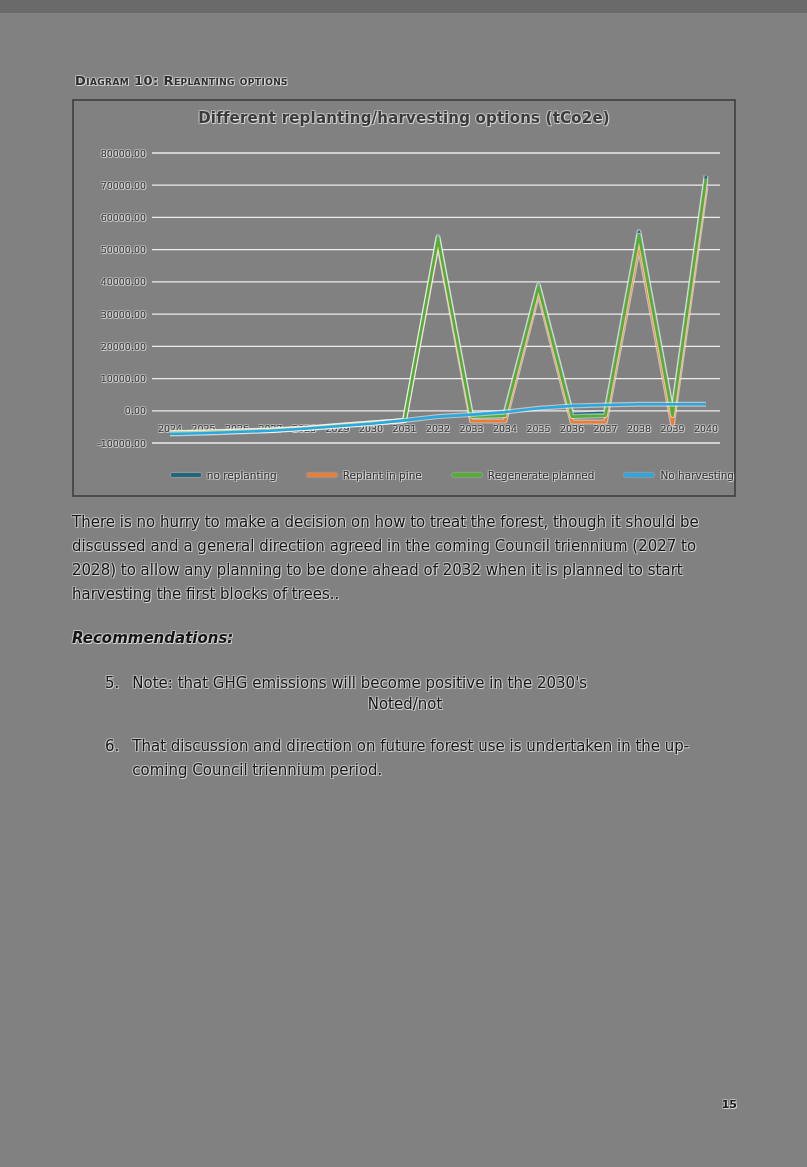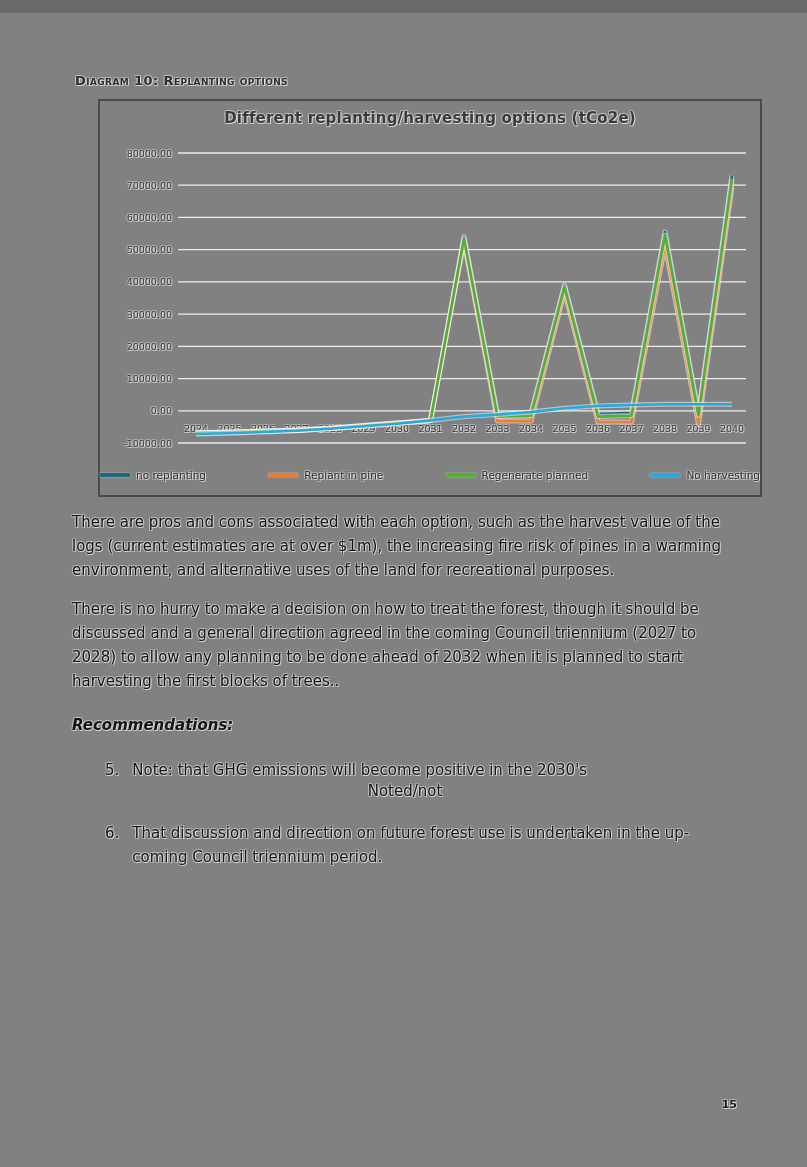--- a/index.html
+++ b/index.html
@@ -13,33 +13,33 @@
   }
   .top-strip{position:absolute;left:0;top:0;width:807px;height:13px;background:#6a6a6a;}
   .caption{
     position:absolute;left:75px;top:73px;
     font-size:13px;font-weight:600;letter-spacing:.4px;
     font-variant:small-caps;color:#2e2e2e;
   }
   .chart-box{
     position:absolute;left:72px;top:99px;width:664px;height:398px;
     border:2px solid #4b4b4b;box-sizing:border-box;
-    display:flex;flex-direction:column;margin-left:26px;
+    display:flex;flex-direction:column;
   }
   .chart-title{
     height:30px;line-height:34px;text-align:center;
     font-size:15px;font-weight:bold;color:#3a3a3a;letter-spacing:.2px;
   }
   .chart-svg{width:660px;height:330px;display:block;}
   .chart-svg text{
     font-family:"DejaVu Sans","Liberation Sans",sans-serif;
     fill:#3c3c3c;
   }
   .legend{
-    height:28px;display:flex;align-items:center;justify-content:space-between;gap:30px;
+    height:28px;display:flex;align-items:center;justify-content:flex-end;gap:30px;
   }
   .legend-item{display:flex;align-items:center;gap:6px;}
   .legend-swatch{width:30px;height:4px;border-radius:1px;box-shadow:0 0 2px rgba(255,255,255,.6);}
   .legend-label{font-size:10.5px;color:#2f2f2f;}
   .content{position:absolute;left:72px;top:510px;width:666px;}
   .content p{margin:0 0 15px;font-size:15px;line-height:24px;color:#141414;}
   .rec-heading{font-weight:bold;font-style:italic;margin:20px 0 0 !important;}
   .list-item{display:flex;gap:13px;padding-left:33px;margin-top:21px;
     font-size:15px;line-height:24px;}
   .list-item .txt{flex:1;}
@@ -116,21 +116,20 @@
         <span class="legend-label">Regenerate planned</span>
       </div>
       <div class="legend-item">
         <span class="legend-swatch" style="background: rgb(41, 168, 224);"></span>
         <span class="legend-label">No harvesting</span>
       </div>
     </div>
 </div>
 
 <div class="content">
-  <p>There are pros and cons associated with each option, such as the harvest value of the logs (current estimates are at over $1m), the increasing fire risk of pines in a warming environment, and alternative uses of the land for recreational purposes.</p>
   <p>There is no hurry to make a decision on how to treat the forest, though it should be discussed and a general direction agreed in the coming Council triennium (2027 to 2028) to allow any planning to be done ahead of 2032 when it is planned to start harvesting the first blocks of trees..</p>
   <p class="rec-heading">Recommendations:</p>
 
   <div class="list-item">
     <span class="num">5.</span>
     <span class="txt">Note: that GHG emissions will become positive in the 2030's</span>
   </div>
   <div class="response">Noted/not</div>
 
   <div class="list-item">

